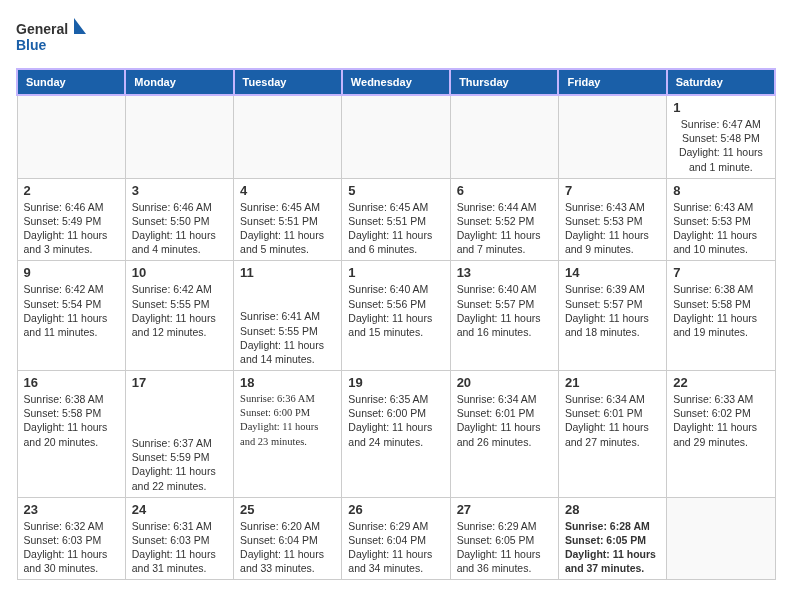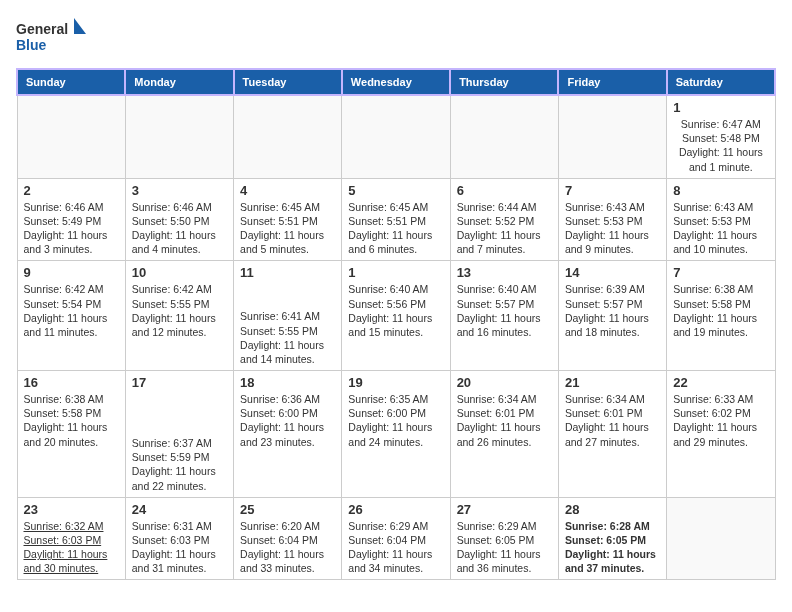--- a/index.html
+++ b/index.html
@@ -232,21 +232,21 @@
         </td>
         <td>
           <span class="day-number">17</span>
           <div class="day-info" style="white-space: pre-line; margin-top: 46px;">Sunrise: 6:37 AM
 Sunset: 5:59 PM
 Daylight: 11 hours
 and 22 minutes.</div>
         </td>
         <td>
           <span class="day-number">18</span>
-          <div class="day-info" style="white-space: pre-line;">Sunrise: 6:36 AM
+          <div class="day-info" style="white-space: pre-line; font-family: Liberation Serif, serif;">Sunrise: 6:36 AM
 Sunset: 6:00 PM
 Daylight: 11 hours
 and 23 minutes.</div>
         </td>
         <td>
           <span class="day-number">19</span>
           <div class="day-info" style="white-space: pre-line;">Sunrise: 6:35 AM
 Sunset: 6:00 PM
 Daylight: 11 hours
 and 24 minutes.</div>
@@ -269,21 +269,21 @@
           <span class="day-number">22</span>
           <div class="day-info" style="white-space: pre-line;">Sunrise: 6:33 AM
 Sunset: 6:02 PM
 Daylight: 11 hours
 and 29 minutes.</div>
         </td>
       </tr>
       <tr>
         <td>
           <span class="day-number">23</span>
-          <div class="day-info" style="white-space: pre-line; text-decoration: underline;">Sunrise: 6:32 AM
+          <div class="day-info" style="white-space: pre-line;">Sunrise: 6:32 AM
 Sunset: 6:03 PM
 Daylight: 11 hours
 and 30 minutes.</div>
         </td>
         <td>
           <span class="day-number">24</span>
           <div class="day-info" style="white-space: pre-line;">Sunrise: 6:31 AM
 Sunset: 6:03 PM
 Daylight: 11 hours
 and 31 minutes.</div>

